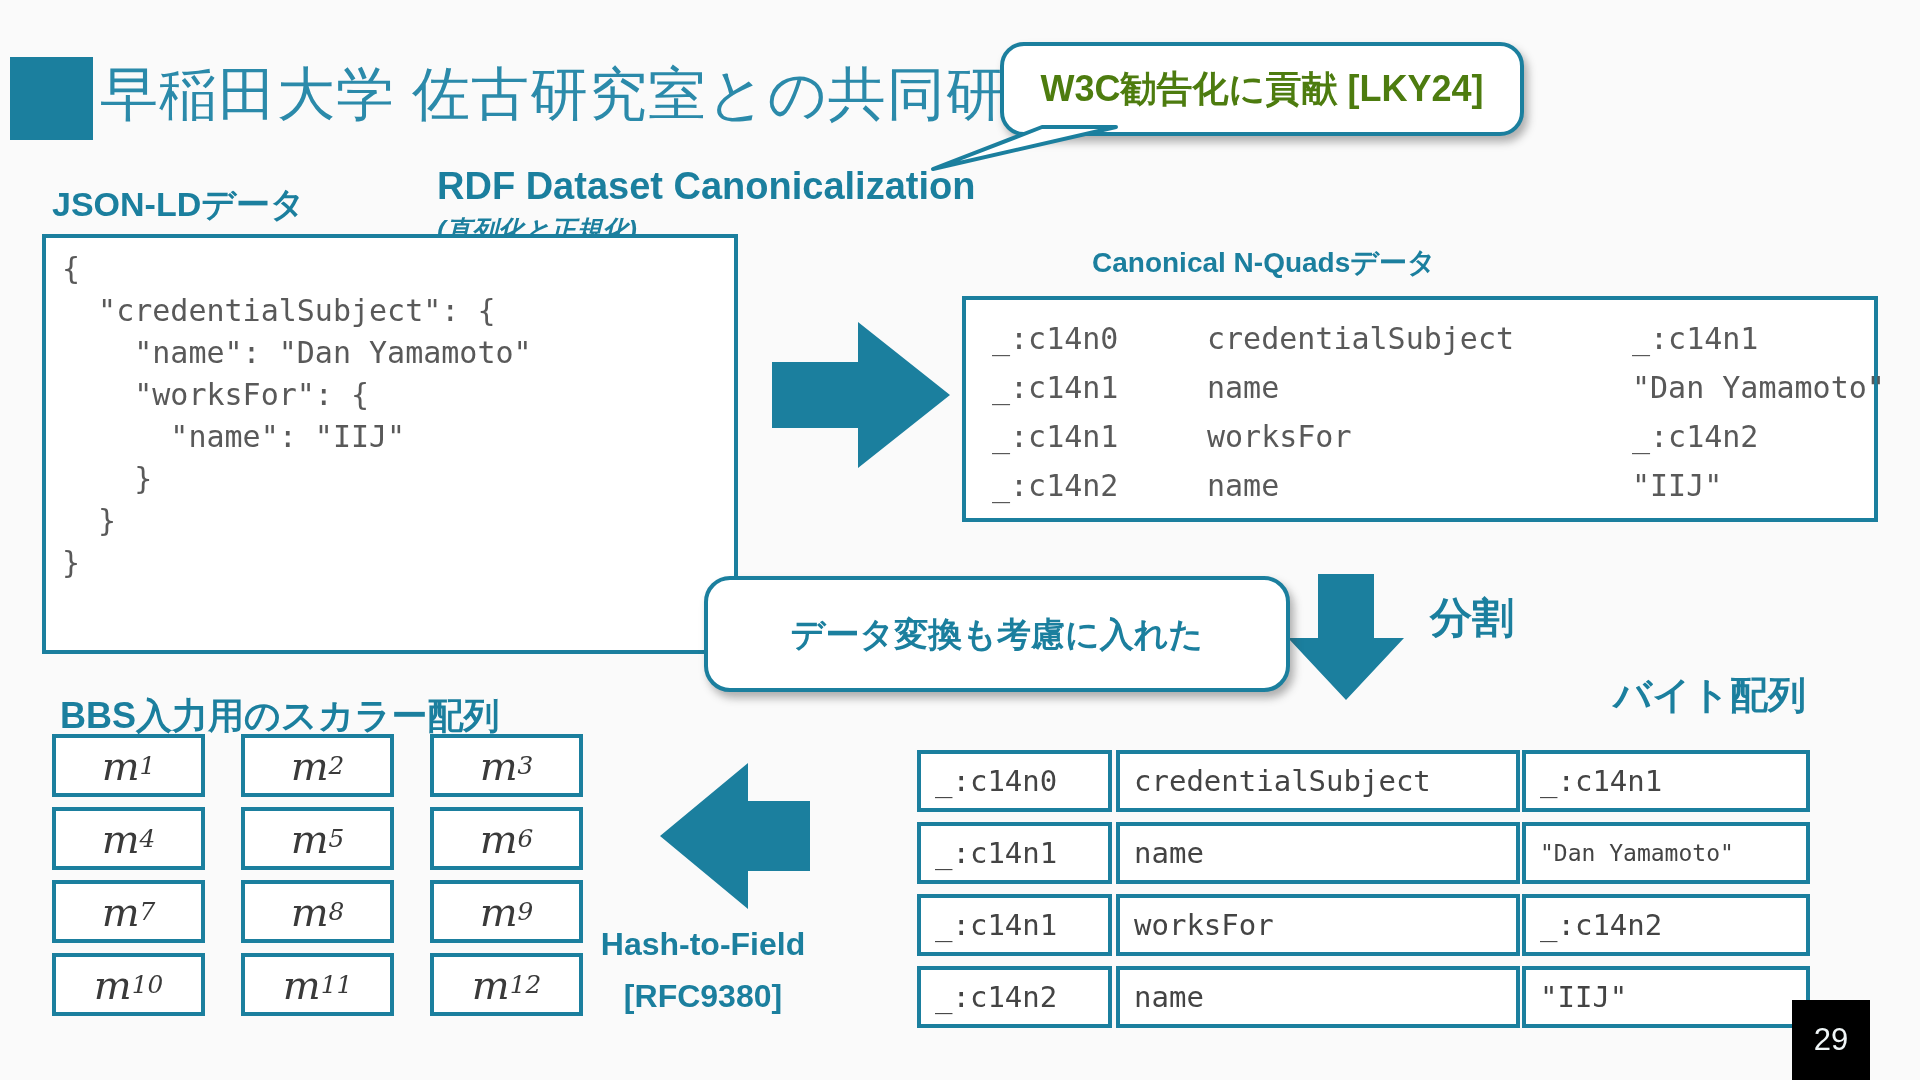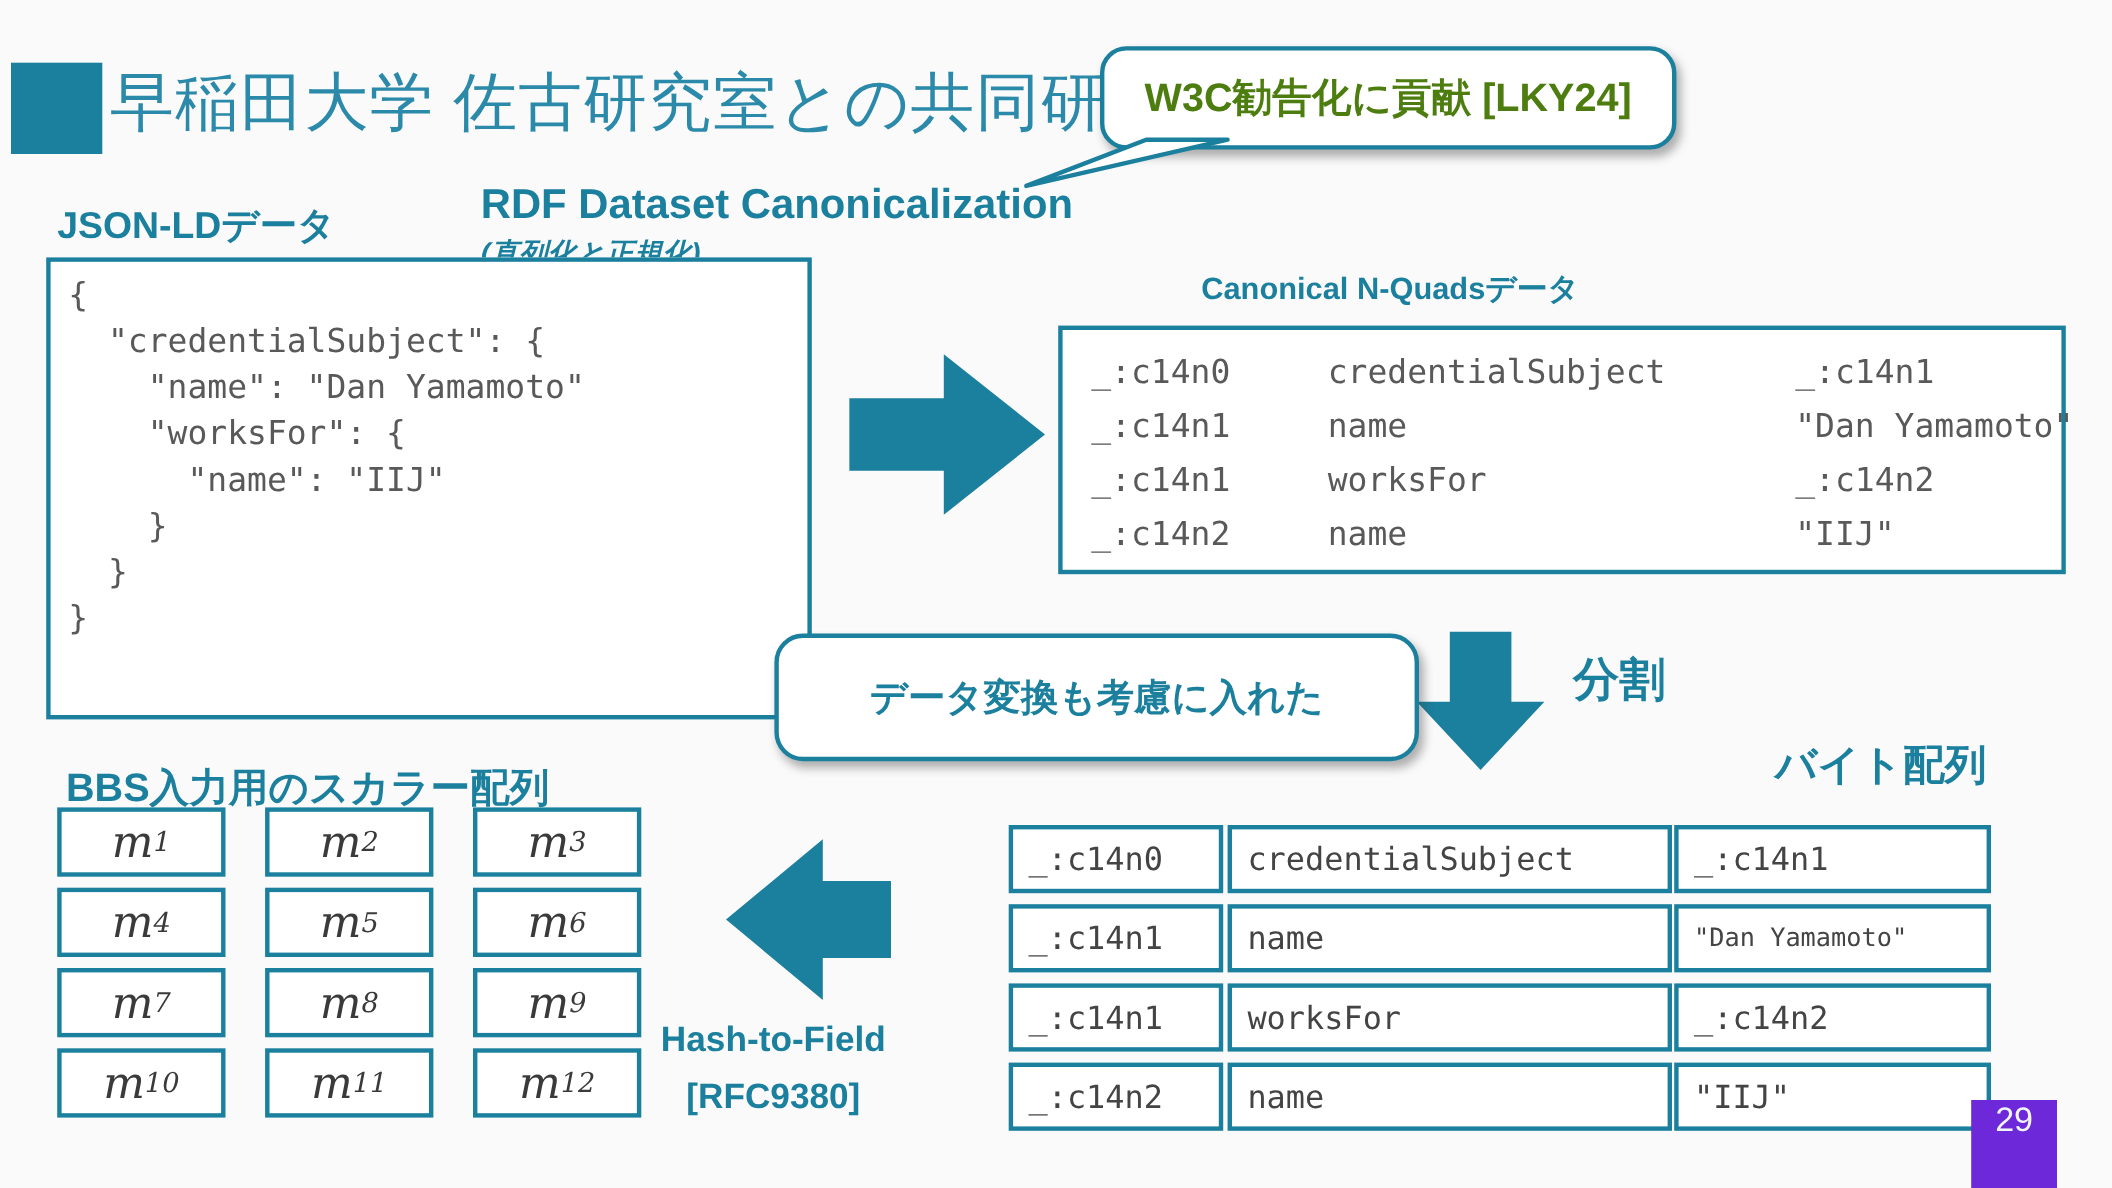--- a/index.html
+++ b/index.html
@@ -85,22 +85,22 @@
   .byte-cell{
     background:#fff;border:4px solid #1b7f9e;
     display:flex;align-items:center;
     font-family:"DejaVu Sans Mono", monospace;font-size:29px;color:#444;
     padding-left:14px;white-space:nowrap;
   }
   .byte-cell.small{font-size:23px;}
 
   
   .page-badge{
-    left:1792px;top:1000px;width:78px;height:80px;background:#6d28d9;
-    display:flex;justify-content:center;
+    left:1792px;top:1000px;width:78px;height:80px;background:#000000;
+    display:flex;align-items:center;justify-content:center;
     color:#f0f6f7;font-size:31px;
   }
 </style>
 </head>
 <body>
 
 <div class="abs title-square"></div>
 <div class="abs slide-title">早稲田大学 佐古研究室との共同研究</div>
 
 <div class="abs bubble">

